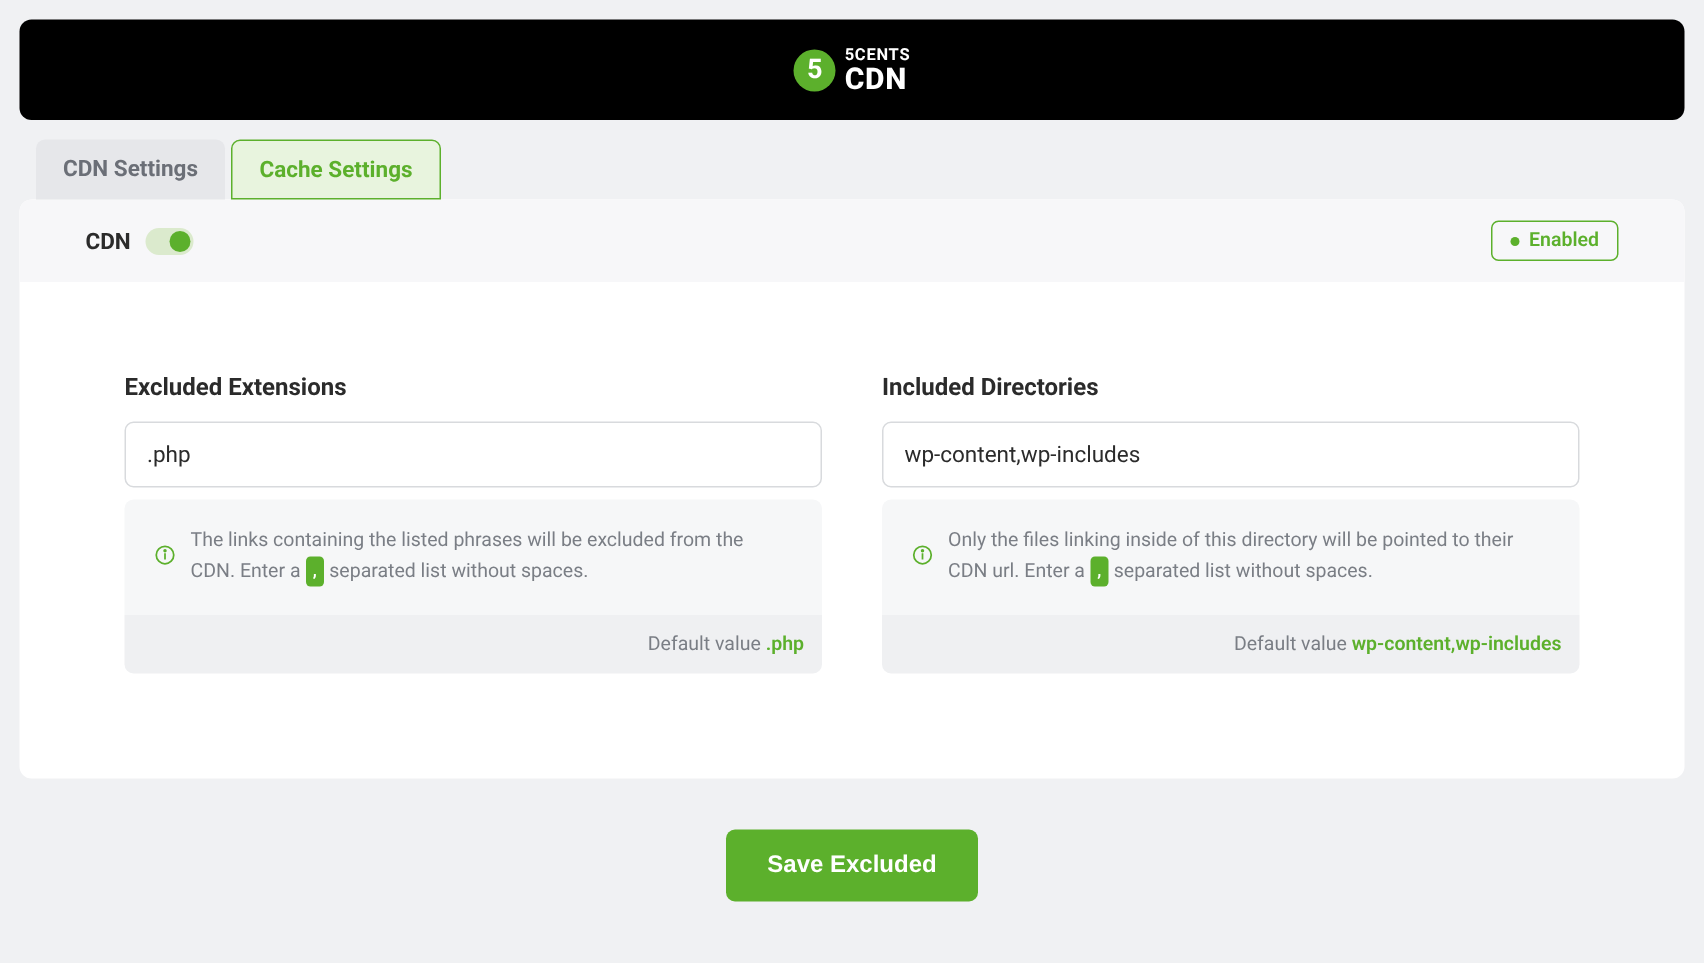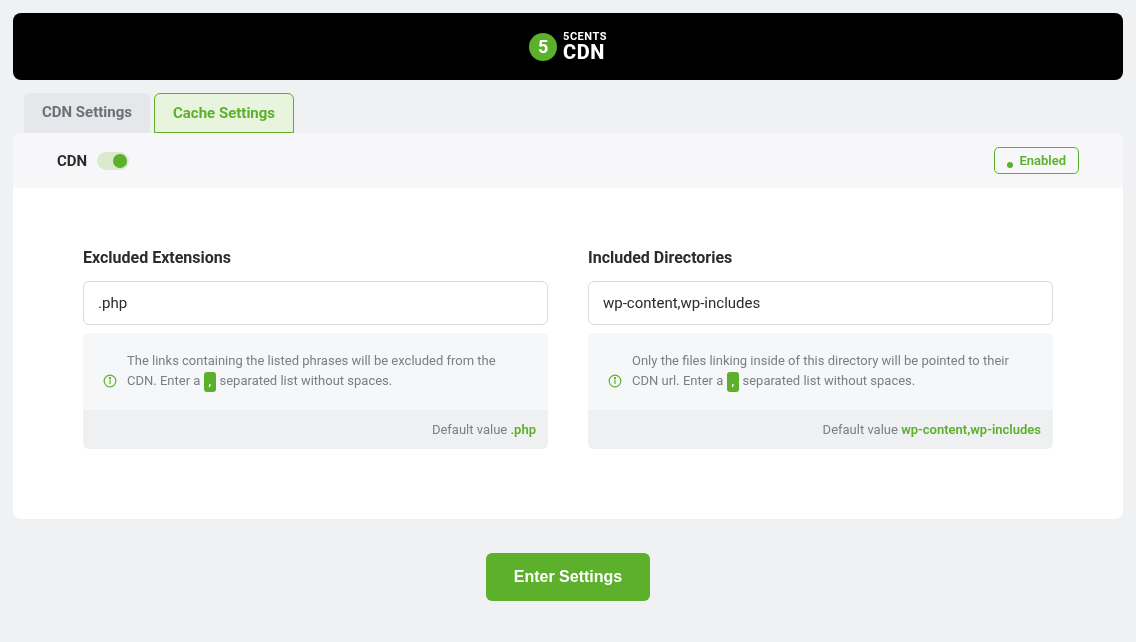--- a/index.html
+++ b/index.html
@@ -118,21 +118,21 @@
       border-radius: 50%;
       position: absolute;
       top: 2px;
       right: 2px;
     }
     .status-badge {
       border: 1px solid #5cb02c;
       border-radius: 5px;
       padding: 5px 12px;
       display: flex;
-      align-items: flex-end;
+      align-items: center;
       gap: 6px;
       font-size: 13px;
       font-weight: 600;
       color: #5cb02c;
     }
     .status-dot {
       width: 6px;
       height: 6px;
       background: #5cb02c;
       border-radius: 50%;
@@ -163,21 +163,21 @@
       outline: none;
       font-family: inherit;
     }
     .help-box {
       background: #f6f7f8;
       border-radius: 6px 6px 0 0;
       margin-top: 8px;
       padding: 18px 20px 18px 20px;
       display: flex;
       gap: 10px;
-      align-items: flex-end;
+      align-items: center;
     }
     .info-icon {
       flex-shrink: 0;
       margin-top: 1px;
     }
     .help-text {
       font-size: 13px;
       color: #7a7e85;
       line-height: 1.55;
     }
@@ -298,14 +298,14 @@
       </div>
       <div class="default-box">
         <span>Default value </span><span class="default-value">wp-content,wp-includes</span>
       </div>
     </div>
 
   </div>
 </div>
 
 <div class="save-wrap">
-  <button class="save-btn">Enter Settings</button>
+  <button class="save-btn">Save Excluded</button>
 </div>
 
 </body></html>

